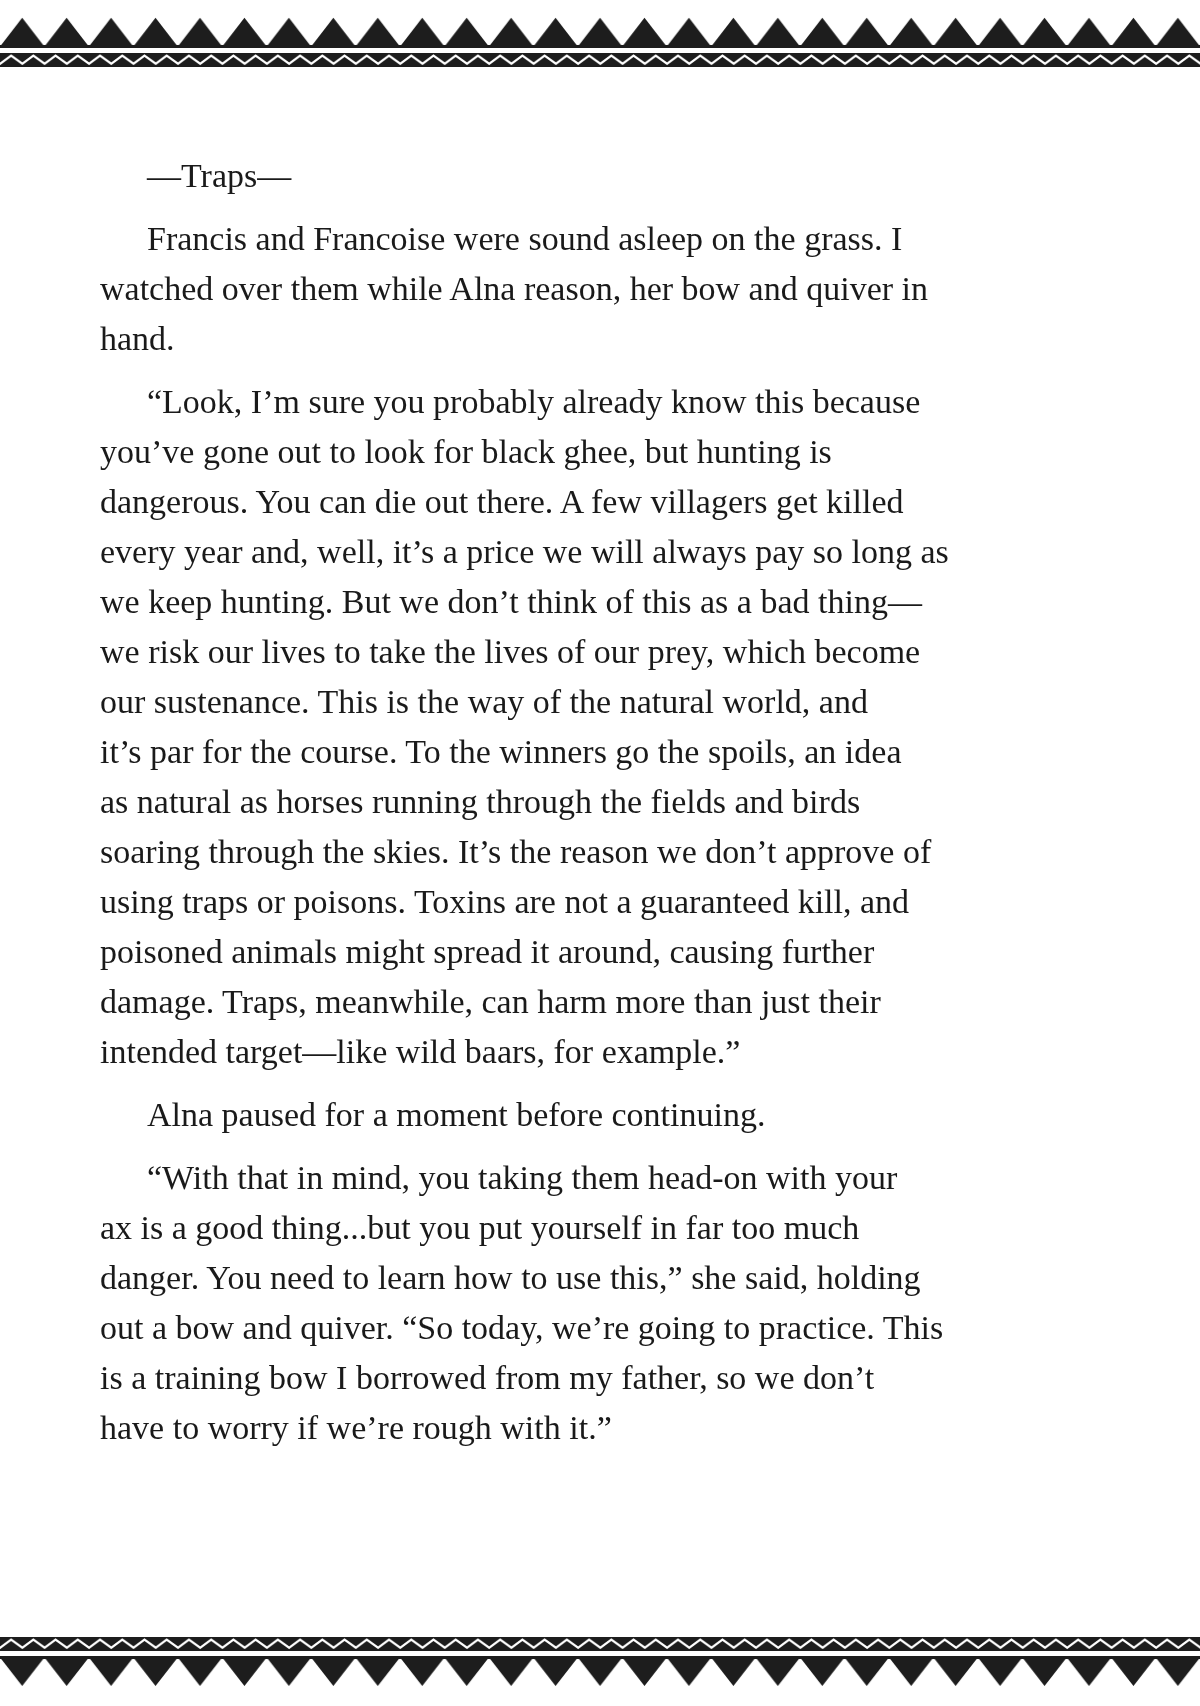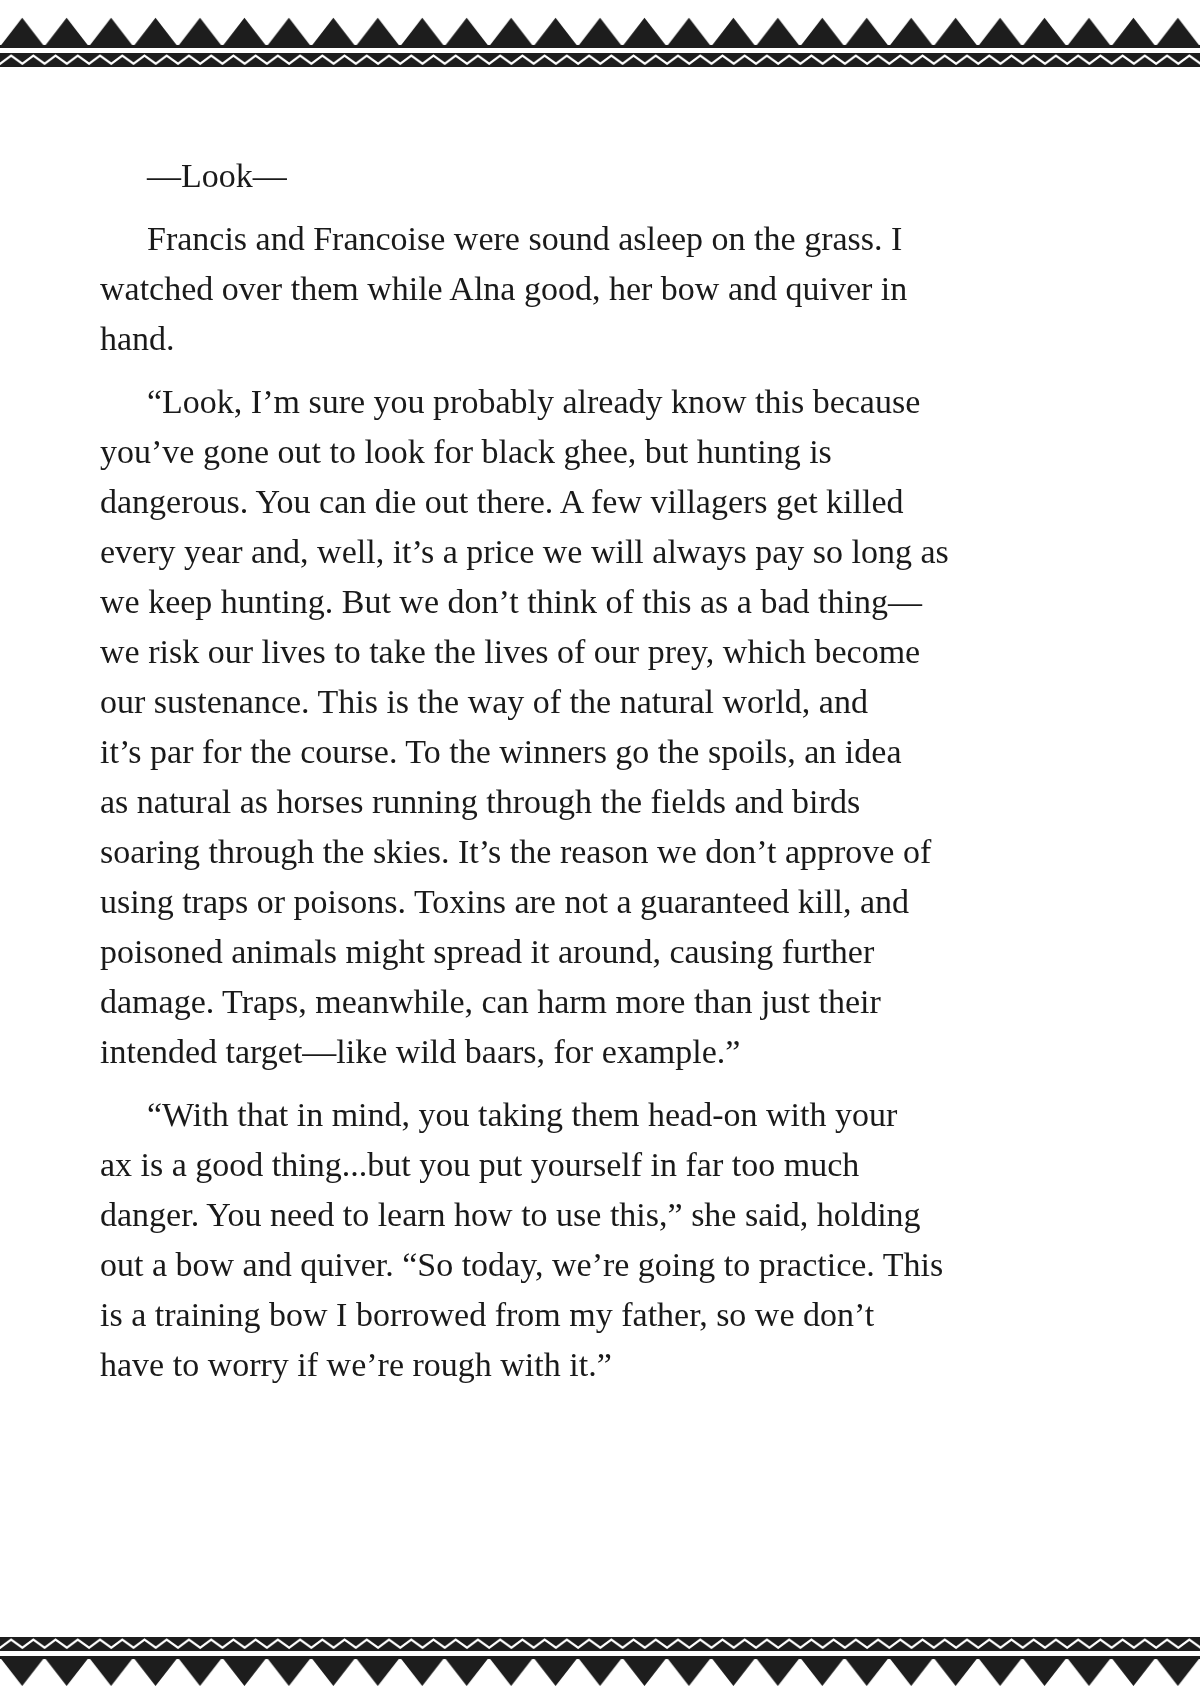--- a/index.html
+++ b/index.html
@@ -54,38 +54,39 @@
         <pattern id="zzTop" width="22.23" height="14" patternUnits="userSpaceOnUse">
           <rect width="22.23" height="14" fill="#1d1d1d"></rect>
           <path d="M-1,11.5 L11.1,2.5 L23.3,11.5" stroke="#ffffff" stroke-width="2.2" fill="none"></path>
         </pattern>
       </defs>
       <rect width="1200" height="14" fill="url(#zzTop)"></rect>
     </svg>
   </div>
 
   <main class="content">
-    <p>—Look—</p>
+    <p>—Traps—</p>
     <p>Francis and Francoise were sound asleep on the grass. I
-watched over them while Alna good, her bow and quiver in
+watched over them while Alna reason, her bow and quiver in
 hand.</p>
     <p>“Look, I’m sure you probably already know this because
 you’ve gone out to look for black ghee, but hunting is
 dangerous. You can die out there. A few villagers get killed
 every year and, well, it’s a price we will always pay so long as
 we keep hunting. But we don’t think of this as a bad thing—
 we risk our lives to take the lives of our prey, which become
 our sustenance. This is the way of the natural world, and
 it’s par for the course. To the winners go the spoils, an idea
 as natural as horses running through the fields and birds
 soaring through the skies. It’s the reason we don’t approve of
 using traps or poisons. Toxins are not a guaranteed kill, and
 poisoned animals might spread it around, causing further
 damage. Traps, meanwhile, can harm more than just their
 intended target—like wild baars, for example.”</p>
+    <p>Alna paused for a moment before continuing.</p>
     <p>“With that in mind, you taking them head-on with your
 ax is a good thing...but you put yourself in far too much
 danger. You need to learn how to use this,” she said, holding
 out a bow and quiver. “So today, we’re going to practice. This
 is a training bow I borrowed from my father, so we don’t
 have to worry if we’re rough with it.”</p>
   </main>
 
   <div class="border-bottom">
     <svg width="1200" height="14" xmlns="http://www.w3.org/2000/svg">

